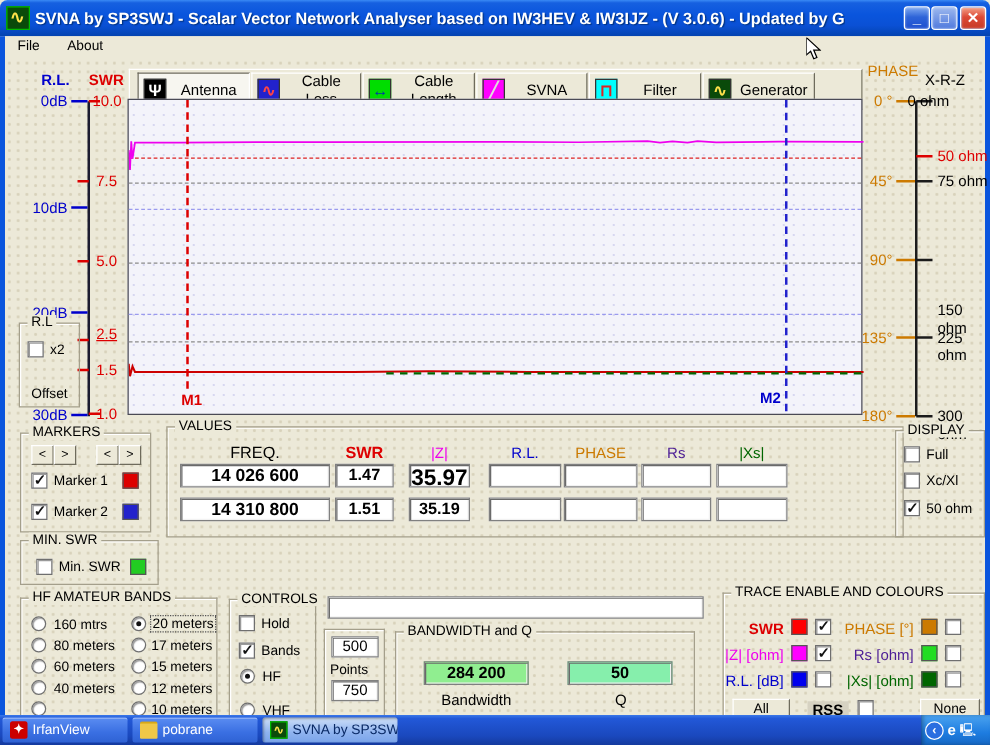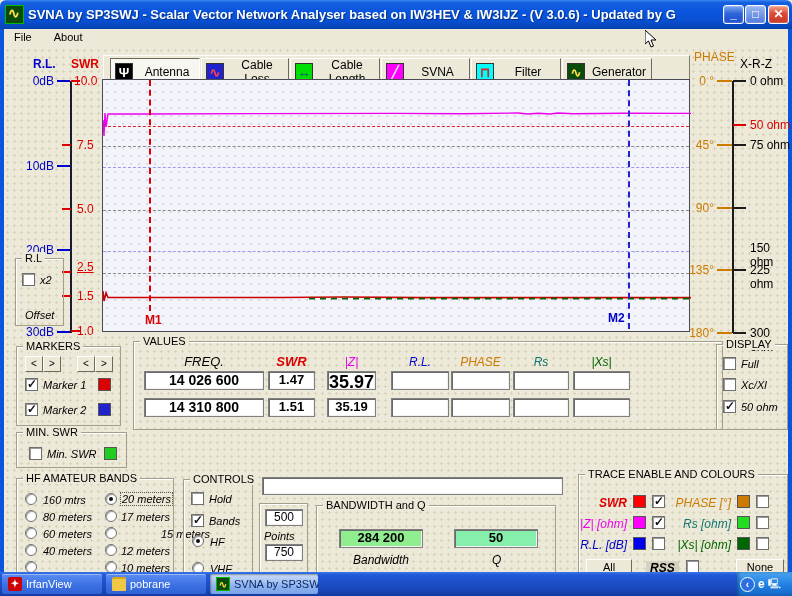--- a/index.html
+++ b/index.html
@@ -37,21 +37,21 @@
     border-top:1px solid #fff; border-left:1px solid #fff; border-right:1px solid #7d7a69; border-bottom:1px solid #7d7a69; }
   .tbtn { position:absolute; top:2px; height:28px; background:#ECE9D8; display:flex; align-items:center; gap:6px; padding:0 4px;
     border-top:1px solid #fff; border-left:1px solid #fff; border-right:1px solid #6e6b5c; border-bottom:1px solid #6e6b5c; }
   .tbtn.pressed { background:#F7F6F0; border-top:1px solid #6e6b5c; border-left:1px solid #6e6b5c; border-right:1px solid #fff; border-bottom:1px solid #fff; }
   .ticon { width:18px; height:18px; display:inline-block; text-align:center; line-height:17px; font-size:13px; font-weight:bold; border:1px solid #333; }
   .tbtn .lbl { flex:1; text-align:center; font-size:12px; }
 
   
   .ax { position:absolute; font-size:12px; }
   .blue { color:#0000cc; } .red { color:#dd0000; } .orange { color:#cc7a00; } .mag { color:#ee00ee; }
-  .grn { color:#0f766e; } .dgrn { color:#006600; }
+  .grn { color:#4c1d95; } .dgrn { color:#006600; }
 
   .vline { position:absolute; width:2px; background:#1b1b30; }
   .tickh { position:absolute; height:2px; }
 
   
   .plot { position:absolute; left:102px; top:79px; width:588px; height:253px; background-color:#F3F3FA;
     border:1px solid #4a4a55;
     background-image:radial-gradient(circle, rgba(130,130,210,0.25) 1px, transparent 1.2px); background-size:8px 8px; }
   .grid { position:absolute; left:0; width:100%; height:0; }
   .g-red  { border-top:1px dashed #dd2222; }
@@ -64,21 +64,21 @@
   
   .gbox { position:absolute; border:1px solid #a49f8b; box-shadow:1px 1px 0 #ffffff inset; }
   .glabel { position:absolute; top:-7px; left:6px; background:#ECE9D8; padding:0 3px; font-size:11px; white-space:nowrap; }
 
   
   .cb { position:absolute; width:13px; height:13px; background:#fff; border:1px solid #6f6f6f;
     box-shadow:inset 1px 1px 0 #9a9a9a; }
   .cb.checked:after { content:"✓"; position:absolute; left:1px; top:-2px; font-size:12px; font-weight:bold; color:#111; }
   .rb { position:absolute; width:12px; height:12px; border-radius:50%; background:#fff; border:1px solid #6f6f6f; box-shadow:inset 1px 1px 1px #9a9a9a; }
   .rb.selected:after { content:""; position:absolute; left:3px; top:3px; width:4px; height:4px; border-radius:50%; background:#111; }
-  .lab { position:absolute; font-size:11px; white-space:nowrap;font-style:italic; }
+  .lab { position:absolute; font-size:11px; white-space:nowrap; }
   .swatch { position:absolute; width:13px; height:13px; border:1px solid #555; }
   .field { position:absolute; background:#fff; border:1px solid #808080;
     box-shadow:inset 1px 1px 0 #6a6a6a, inset -1px -1px 0 #f2f2f2; text-align:center; font-weight:bold; }
   .btn { position:absolute; background:#ECE9D8; text-align:center;
     border-top:1px solid #fff; border-left:1px solid #fff; border-right:1px solid #6e6b5c; border-bottom:1px solid #6e6b5c; font-size:11px; }
   .arrowbtn { width:18px; height:16px; line-height:14px; font-size:10px; }
 
   
   .taskbar { position:absolute; left:0; top:572px; width:792px; height:24px;
     background:linear-gradient(180deg,#3a78e8 0%,#2258d8 12%,#1a48bd 70%,#143a9e 100%); }
@@ -180,21 +180,21 @@
   <div class="ax orange" style="left:676px; top:138px; width:38px; text-align:right;">45°</div>
   <div class="ax orange" style="left:676px; top:201px; width:38px; text-align:right;">90°</div>
   <div class="ax orange" style="left:676px; top:263px; width:38px; text-align:right;">135°</div>
   <div class="ax orange" style="left:676px; top:326px; width:38px; text-align:right;">180°</div>
   <div class="tickh" style="left:733px; top:80px;  width:13px; background:#1b1b1b;"></div>
   <div class="tickh" style="left:733px; top:124px; width:13px; background:#dd0000;"></div>
   <div class="tickh" style="left:733px; top:144px; width:13px; background:#1b1b1b;"></div>
   <div class="tickh" style="left:733px; top:207px; width:13px; background:#1b1b1b;"></div>
   <div class="tickh" style="left:733px; top:269px; width:13px; background:#1b1b1b;"></div>
   <div class="tickh" style="left:733px; top:332px; width:13px; background:#1b1b1b;"></div>
-  <div class="ax" style="left:750px; top:74px;">0 ohm</div>
+  <div class="ax" style="left:726px; top:74px;">0 ohm</div>
   <div class="ax red" style="left:750px; top:118px;">50 ohm</div>
   <div class="ax" style="left:750px; top:138px;">75 ohm</div>
   <div class="ax" style="left:750px; top:201px;margin-top:40px;">150 ohm</div>
   <div class="ax" style="left:750px; top:263px;">225 ohm</div>
   <div class="ax" style="left:750px; top:326px;">300 ohm</div>
 
   <div class="plot">
     <div class="grid g-red" style="top:46px;"></div>
     <div class="grid g-gray" style="top:66px;"></div>
     <div class="grid g-blue" style="top:87px;"></div>
@@ -289,21 +289,21 @@
     <span class="lab" style="left:26px; top:49px;">60 meters</span>
     <span class="rb" style="left:8px; top:65px;"></span>
     <span class="lab" style="left:26px; top:66px;">40 meters</span>
     <span class="rb" style="left:8px; top:82px;"></span>
     <span class="lab" style="left:26px; top:83px;margin-top:48px;">30 meters</span>
     <span class="rb selected" style="left:88px; top:14px;"></span>
     <span class="lab" style="left:104px; top:14px; outline:1px dotted #555; padding:0 1px;">20 meters</span>
     <span class="rb" style="left:88px; top:31px;"></span>
     <span class="lab" style="left:104px; top:32px;">17 meters</span>
     <span class="rb" style="left:88px; top:48px;"></span>
-    <span class="lab" style="left:104px; top:49px;margin-left:40px;">15 meters</span>
+    <span class="lab" style="left:104px; top:49px;">15 meters</span>
     <span class="rb" style="left:88px; top:65px;"></span>
     <span class="lab" style="left:104px; top:66px;">12 meters</span>
     <span class="rb" style="left:88px; top:82px;"></span>
     <span class="lab" style="left:104px; top:83px;">10 meters</span>
   </div>
 
   <div class="gbox" style="left:183px; top:479px; width:70px; height:93px; border-bottom:none;">
     <span class="glabel">CONTROLS</span>
     <span class="cb" style="left:7px; top:12px;"></span>
     <span class="lab" style="left:25px; top:13px;">Hold</span>

